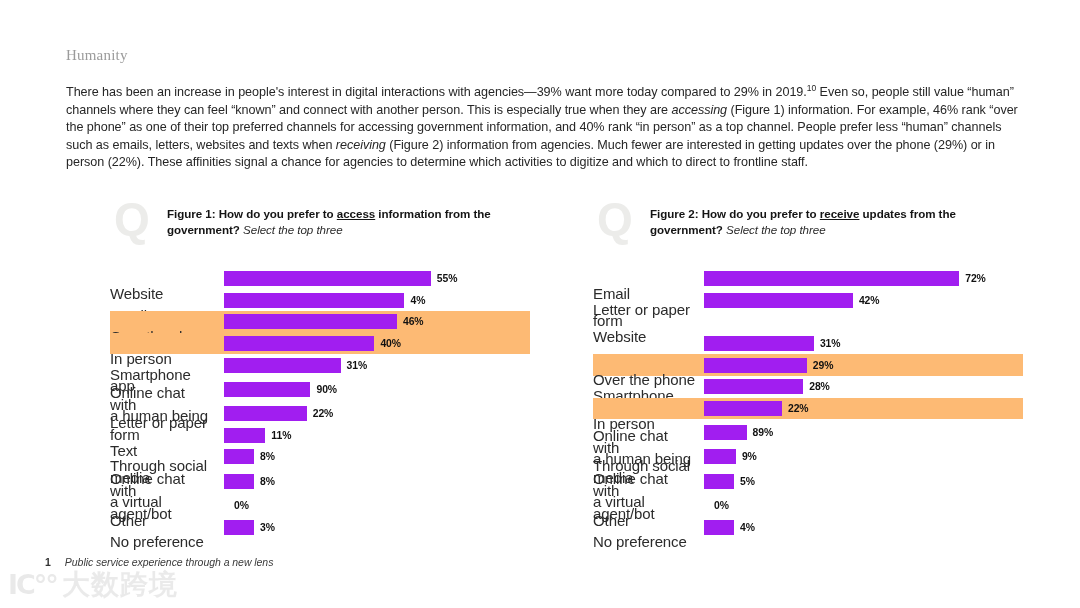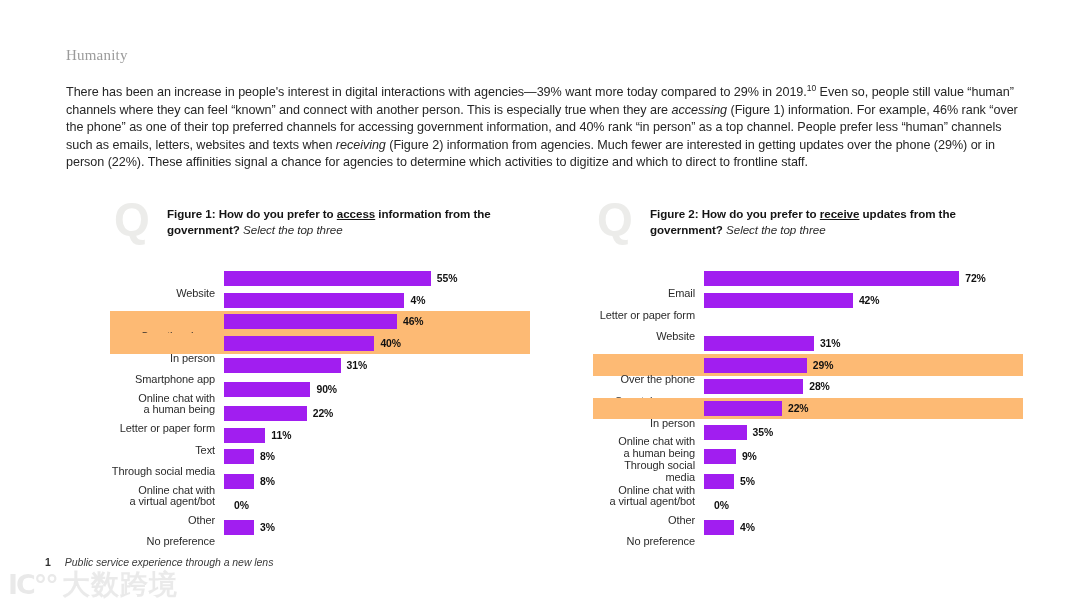--- a/index.html
+++ b/index.html
@@ -107,22 +107,22 @@
     display: flex;
     align-items: center;
     height: 21.6px;
     margin-bottom: 0px;
   }
   .row.hl { background: #fdba74; }
   .row.tall { height: 27px; }
 
   .row-label {
     flex: 0 0 auto;
-    text-align: right;
-    font-size: 11px;
+    text-align: left;
+    font-size: 15px;
     line-height: 11.5px;
     color: #2b2b2b;
     padding-right: 9px;
     letter-spacing: -0.1px;
     white-space: pre-line;
     margin-top: 30px;
   }
   #figure-1 .row-label { width: 105px; }
   #figure-2 .row-label { width: 102px; }
 
@@ -351,21 +351,21 @@
           <div class="bar-area">
             <div class="bar" style="width: 77.99px; background: rgb(161, 30, 240);"></div>
             <div class="bar-value">22%</div>
           </div>
         </div>
         <div class="row tall">
           <div class="row-label">Online chat with
 a human being</div>
           <div class="bar-area">
             <div class="bar" style="width: 42.54px; background: rgb(161, 30, 240);"></div>
-            <div class="bar-value">35%</div>
+            <div class="bar-value">89%</div>
           </div>
         </div>
         <div class="row">
           <div class="row-label">Through social media</div>
           <div class="bar-area">
             <div class="bar" style="width: 31.905px; background: rgb(161, 30, 240);"></div>
             <div class="bar-value">9%</div>
           </div>
         </div>
         <div class="row tall">

